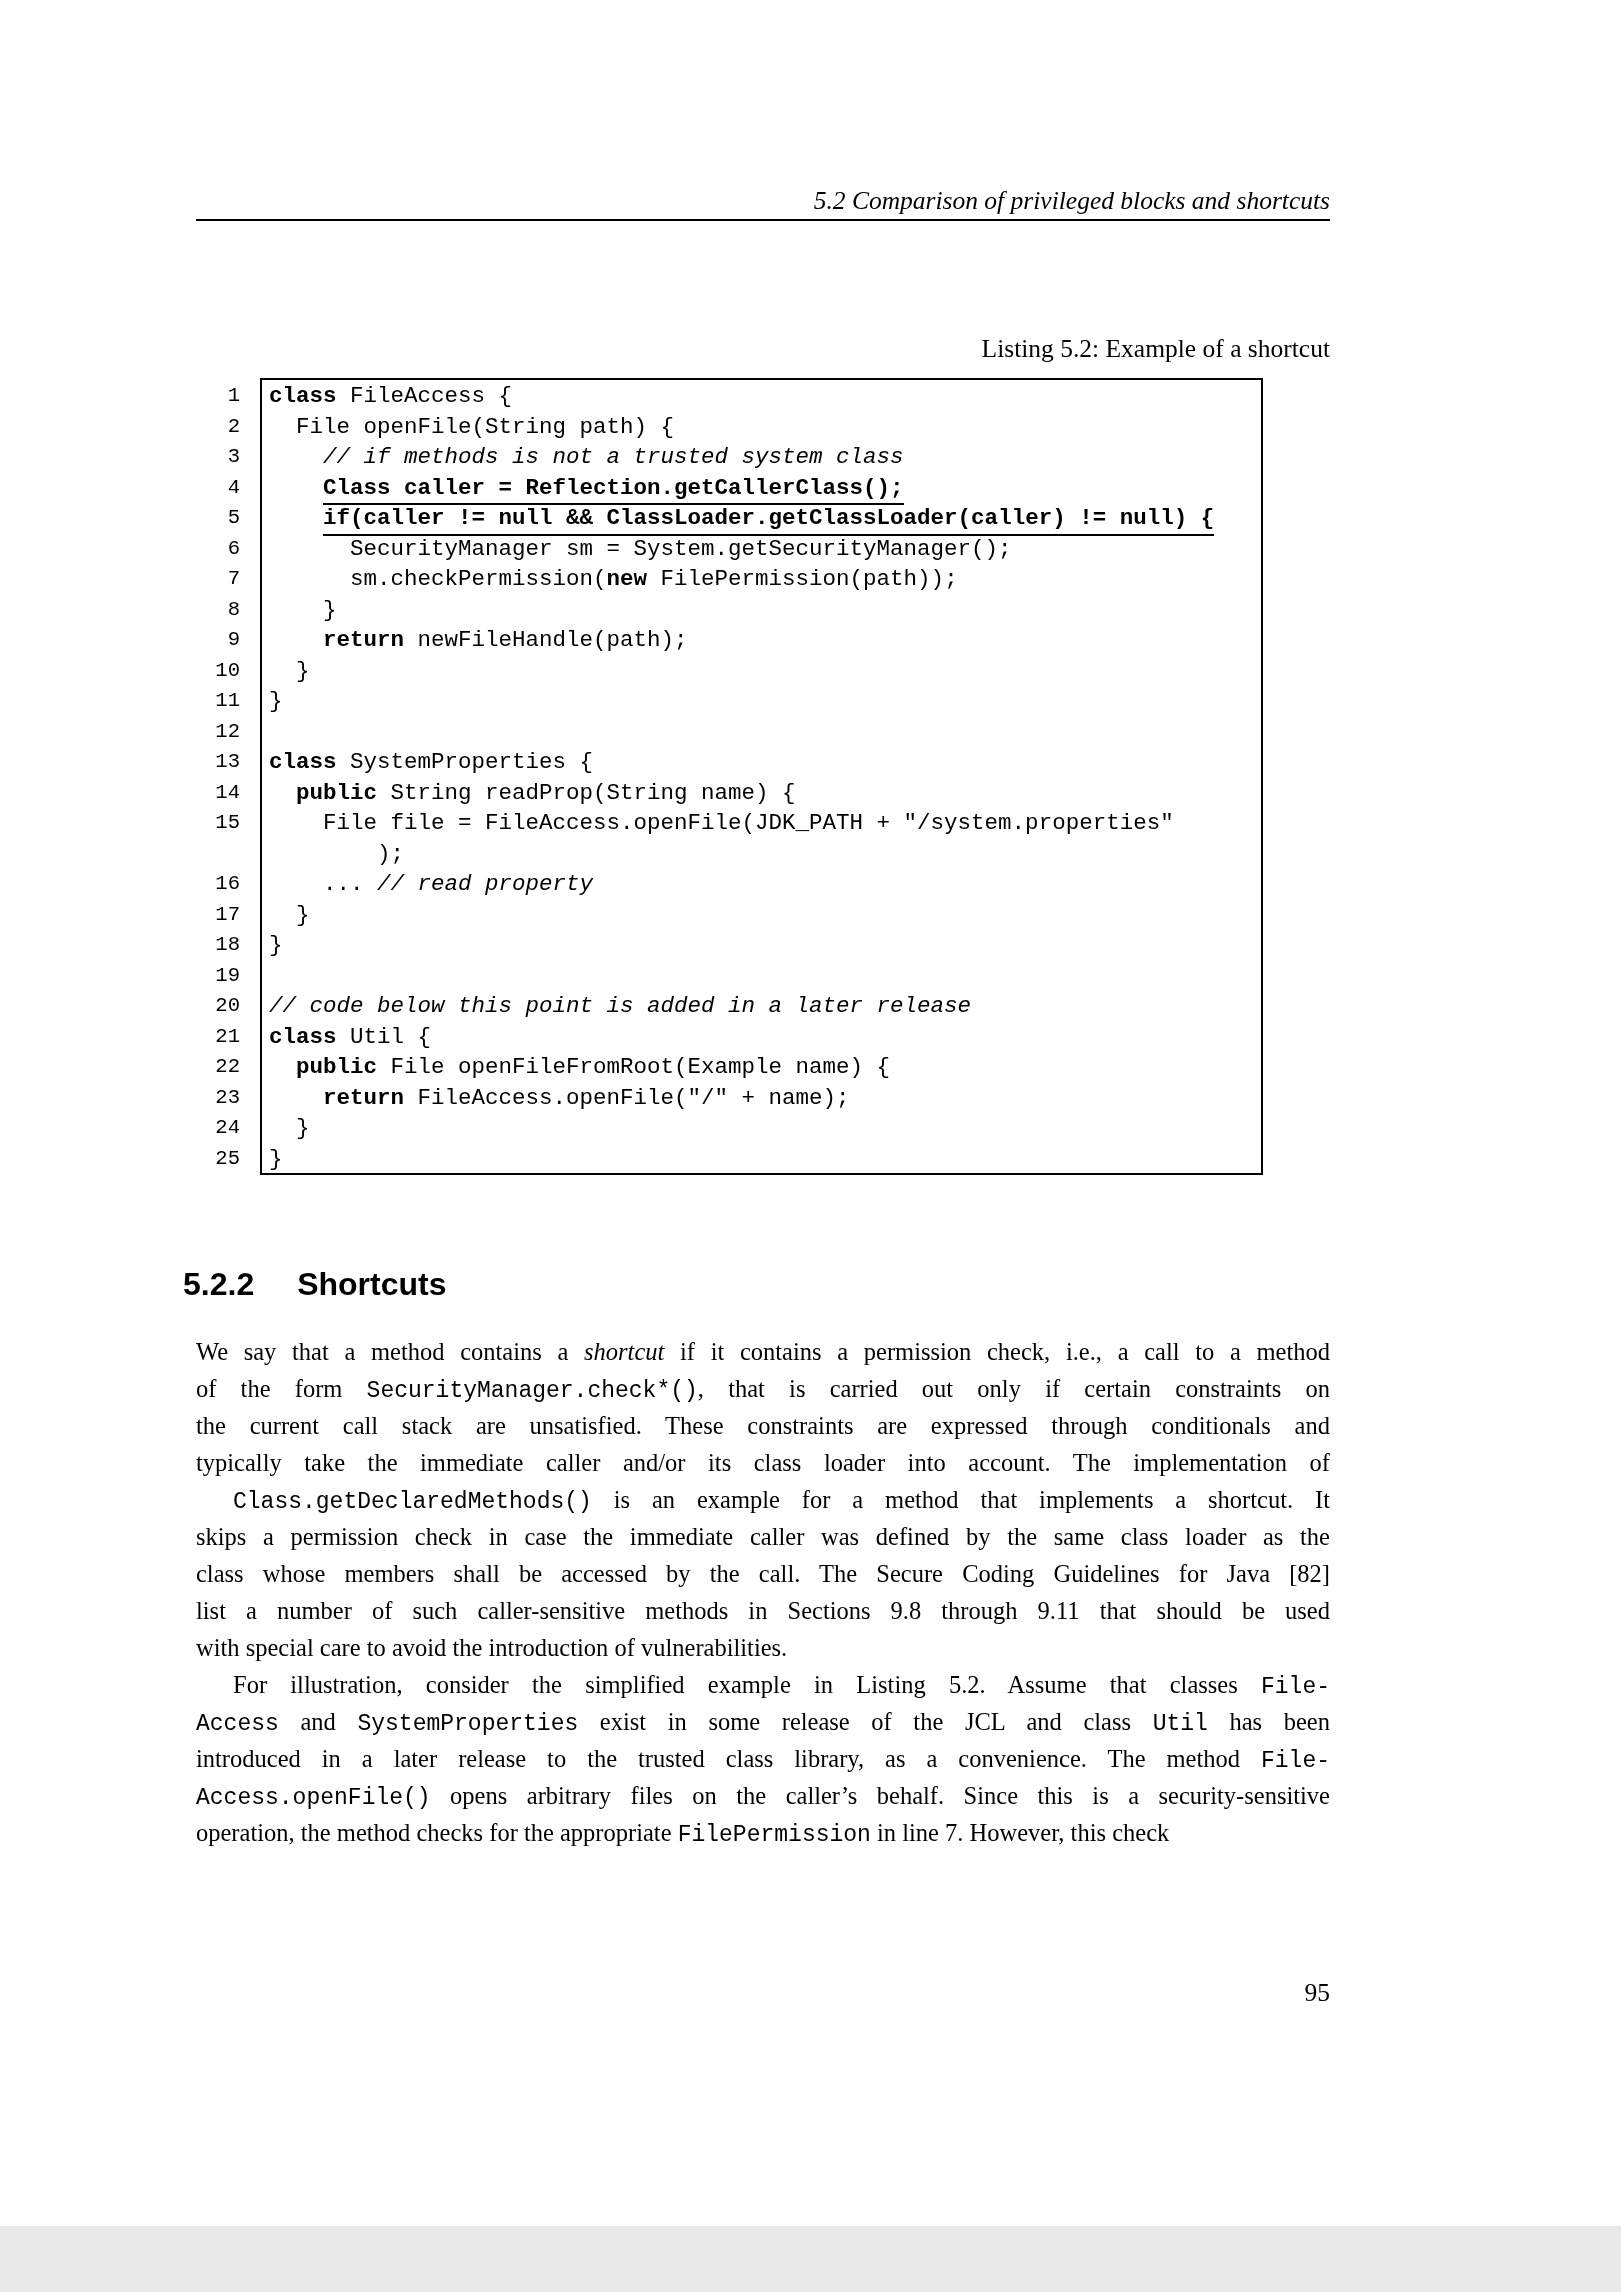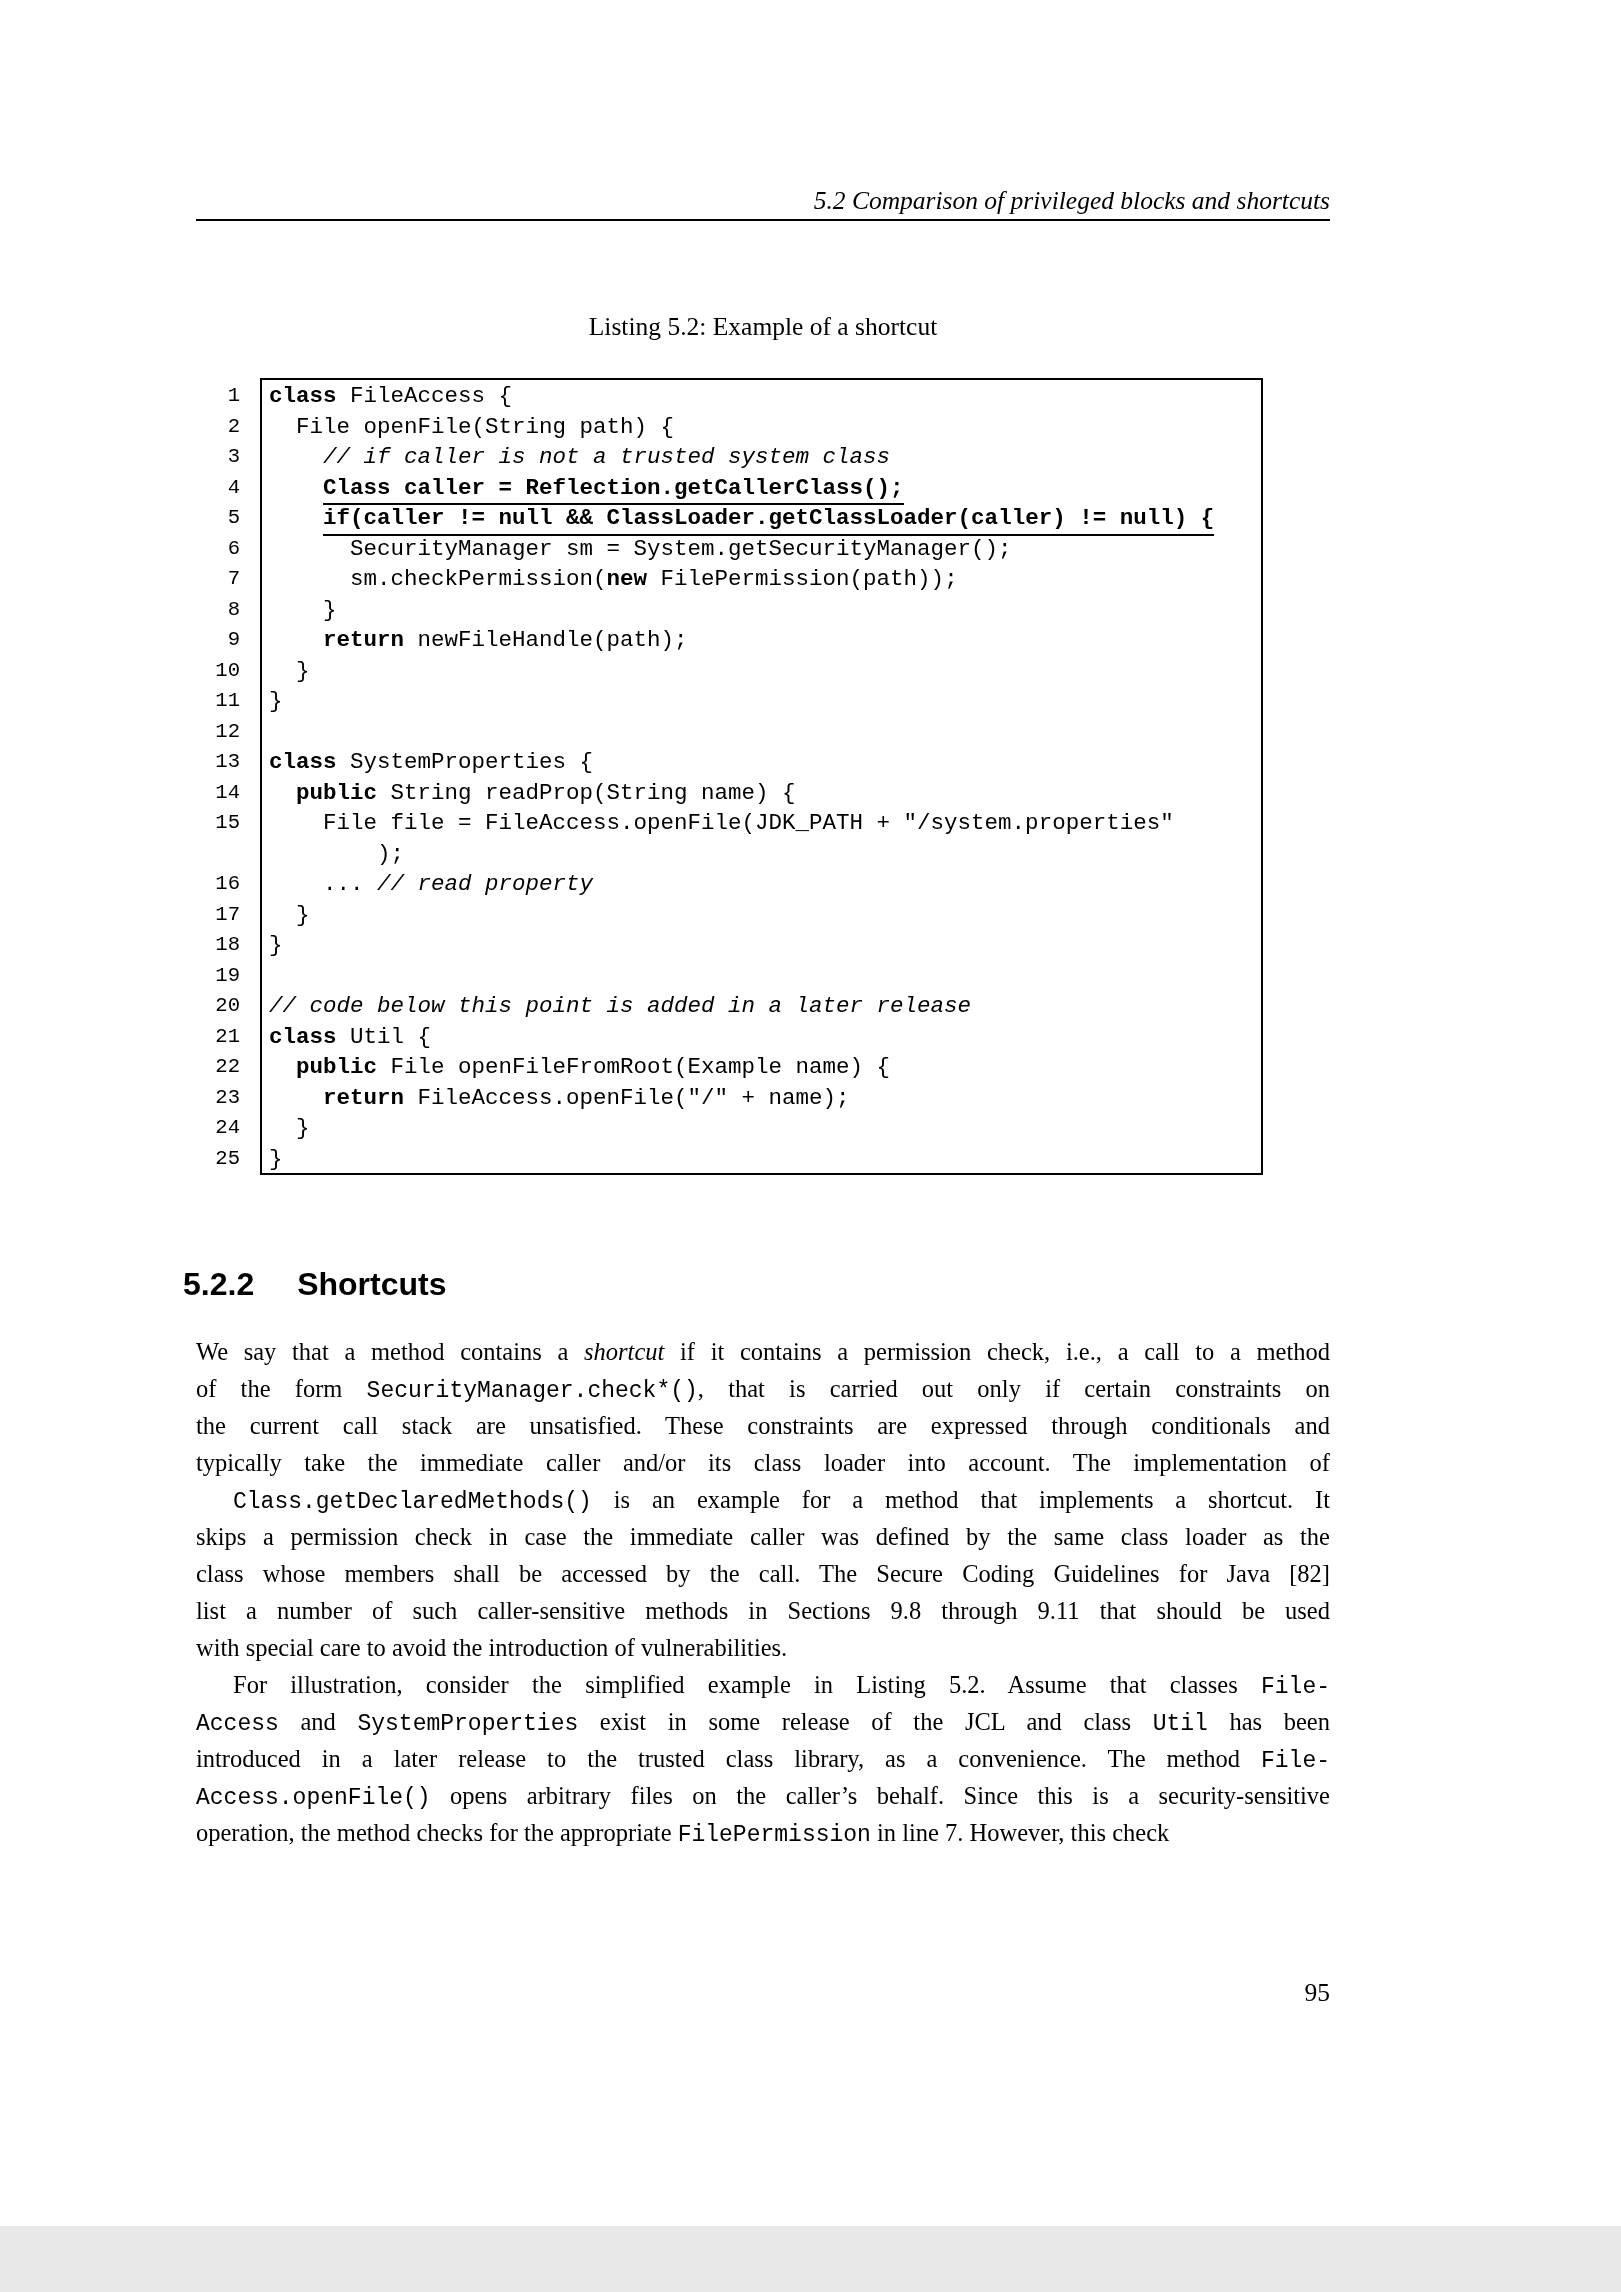--- a/index.html
+++ b/index.html
@@ -18,22 +18,22 @@
     text-align:right;
     font-style:italic;font-size:25.5px;line-height:29px;
     white-space:nowrap;
   }
   .header-rule{
     position:absolute;top:219px;left:196px;width:1134px;
     border-top:2px solid #000;height:0;
   }
   
   .caption{
-    position:absolute;top:312px;left:196px;width:1134px;
-    text-align:center;font-size:25.5px;font-family:Liberation Serif, serif;
+    position:absolute;top:334px;left:196px;width:1134px;
+    text-align:right;font-size:25.5px;font-family:Liberation Serif, serif;
   }
   
   .listing-box{
     position:absolute;left:260px;top:378px;width:1003px;height:797px;
     border:2px solid #000;box-sizing:border-box;
     pointer-events:none;
   }
   
   .listing-rows{
     position:absolute;left:147px;top:381px;
@@ -81,21 +81,21 @@
 <div class="page">
 
   <div class="running-header">5.2 Comparison of privileged blocks and shortcuts</div>
   <div class="header-rule"></div>
 
   <div class="caption">Listing 5.2: Example of a shortcut</div>
 
   <div class="listing-rows" id="listing-rows">
       <div class="code-row"><span class="num">1</span><span class="code"><span class="b">class</span><span class=""> FileAccess {</span></span></div>
       <div class="code-row"><span class="num">2</span><span class="code"><span class="">  File openFile(String path) {</span></span></div>
-      <div class="code-row"><span class="num">3</span><span class="code"><span class="">    </span><span class="i">// if caller is not a trusted system class</span></span></div>
+      <div class="code-row"><span class="num">3</span><span class="code"><span class="">    </span><span class="i">// if methods is not a trusted system class</span></span></div>
       <div class="code-row"><span class="num">4</span><span class="code"><span class="">    </span><span class="u">Class caller = Reflection.getCallerClass();</span></span></div>
       <div class="code-row"><span class="num">5</span><span class="code"><span class="">    </span><span class="u">if(caller != null &amp;&amp; ClassLoader.getClassLoader(caller) != null) {</span></span></div>
       <div class="code-row"><span class="num">6</span><span class="code"><span class="">      SecurityManager sm = System.getSecurityManager();</span></span></div>
       <div class="code-row"><span class="num">7</span><span class="code"><span class="">      sm.checkPermission(</span><span class="b">new</span><span class=""> FilePermission(path));</span></span></div>
       <div class="code-row"><span class="num">8</span><span class="code"><span class="">    }</span></span></div>
       <div class="code-row"><span class="num">9</span><span class="code"><span class="">    </span><span class="b">return</span><span class=""> newFileHandle(path);</span></span></div>
       <div class="code-row"><span class="num">10</span><span class="code"><span class="">  }</span></span></div>
       <div class="code-row"><span class="num">11</span><span class="code"><span class="">}</span></span></div>
       <div class="code-row"><span class="num">12</span><span class="code"></span></div>
       <div class="code-row"><span class="num">13</span><span class="code"><span class="b">class</span><span class=""> SystemProperties {</span></span></div>

